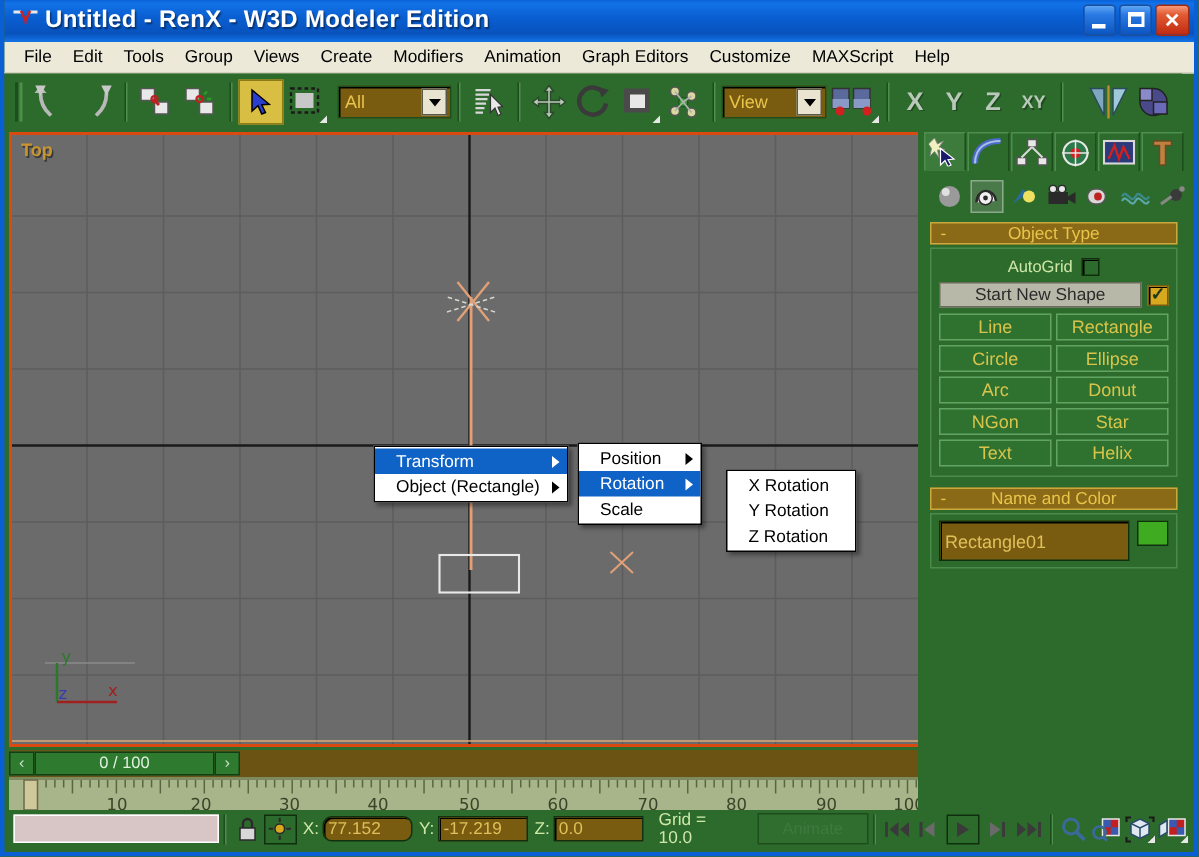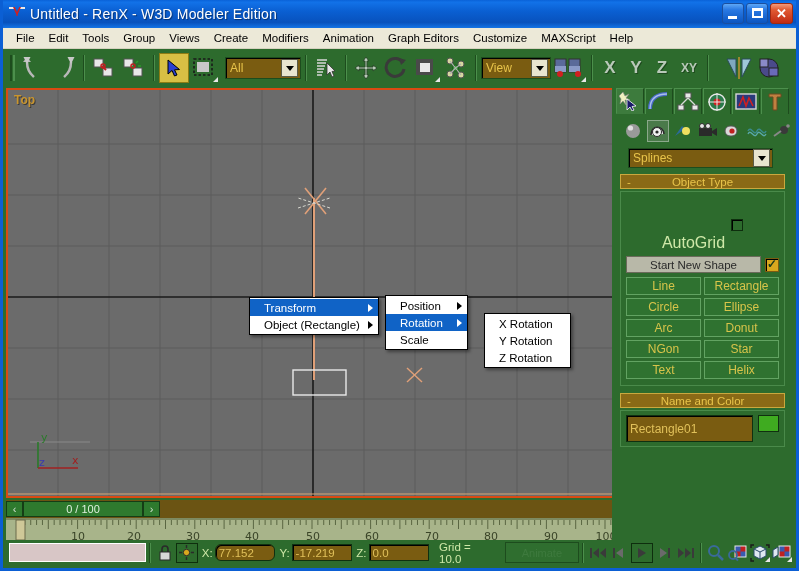--- a/index.html
+++ b/index.html
@@ -30,21 +30,21 @@
   }
   .title-icon .t-v {
     position: absolute; left: 6px; top: 3px; width: 8px; height: 9px;
     background: #d02020;
     clip-path: polygon(0 0, 22% 0, 50% 55%, 78% 0, 100% 0, 58% 82%, 58% 100%, 42% 100%, 42% 82%);
   }
   .title-icon .t-arm {
     position: absolute; background: #e8e8e8; height: 2px; width: 5px; top: 3px;
   }
   .title-text {
-    color: #ffffff; font-size: 14px; font-weight: normal;
+    color: #ffffff; font-size: 16px; font-weight: bold;
     text-shadow: 1px 1px 1px rgba(0,0,0,0.45);
     letter-spacing: 0.2px; white-space: nowrap;
   }
   .win-buttons {
     position: absolute; right: 3px; top: 3px; display: flex; gap: 2px;
   }
   .win-btn {
     width: 22px; height: 21px; border: 1px solid #1b4f9e;
     border-radius: 3px;
     background: linear-gradient(180deg,#5ea7f5 0%,#2a7ae4 30%,#0b55c0 100%);
@@ -233,21 +233,21 @@
     height: 15px; background: #8a6a16; border: 1px solid #c9a83e;
     color: #e8c44a; font-size: 11.5px; display: flex; align-items: center;
     justify-content: center; position: relative; margin: 2px 8px;
     font-weight: normal;
   }
   .rollout-hdr .minus { position: absolute; left: 6px; color: #e8c44a; }
   .ot-box {
     margin: 0 8px; border: 1px solid #4a8a4a; padding: 4px 5px 6px 5px;
   }
   .autogrid-row { display: flex; align-items: center; justify-content: center; gap: 6px; padding: 2px 0 4px; }
-  .autogrid-row .lbl { color: #cfe8a8; font-size: 16px; margin-top: 36px; }
+  .autogrid-row .lbl { color: #cfe8a8; font-size: 11px; }
   .chk {
     width: 12px; height: 12px; background: #2d6b2d;
     border: 1px solid #0e2e0e; box-shadow: inset 1px 1px 0 #000;
   }
   .snsrow { display: flex; align-items: center; gap: 4px; padding-bottom: 4px; }
   .sns-btn {
     flex: 1; height: 17px; background: #b8b8a8; border: 1px solid #6a6a5a;
     color: #2a2a2a; font-size: 11.5px; display: flex; align-items: center;
     justify-content: center; cursor: pointer;
   }
@@ -866,28 +866,20 @@
       </div>
       <div class="rp-sub">
         <svg width="18" height="16" viewBox="0 0 18 16">
           <circle cx="11" cy="7" r="4" fill="#3a3a3a"></circle>
           <path d="M1 13 L8 8" stroke="#888" stroke-width="2"></path>
           <circle cx="15" cy="3" r="1.8" fill="#888"></circle>
         </svg>
       </div>
     </div>
 
-    <div style="padding: 2px 10px 4px 16px;">
-      <div class="combo" style="width:145px; height:20px;">
-        <span class="cval">Splines</span>
-        <span class="carrow">
-            <i></i>
-          </span>
-      </div>
-    </div>
 
     <div class="rollout-hdr">
       <span class="minus">-</span>
       <span>Object Type</span>
     </div>
 
     <div class="ot-box">
       <div class="autogrid-row">
         <span class="lbl">AutoGrid</span>
         <span class="chk"></span>

